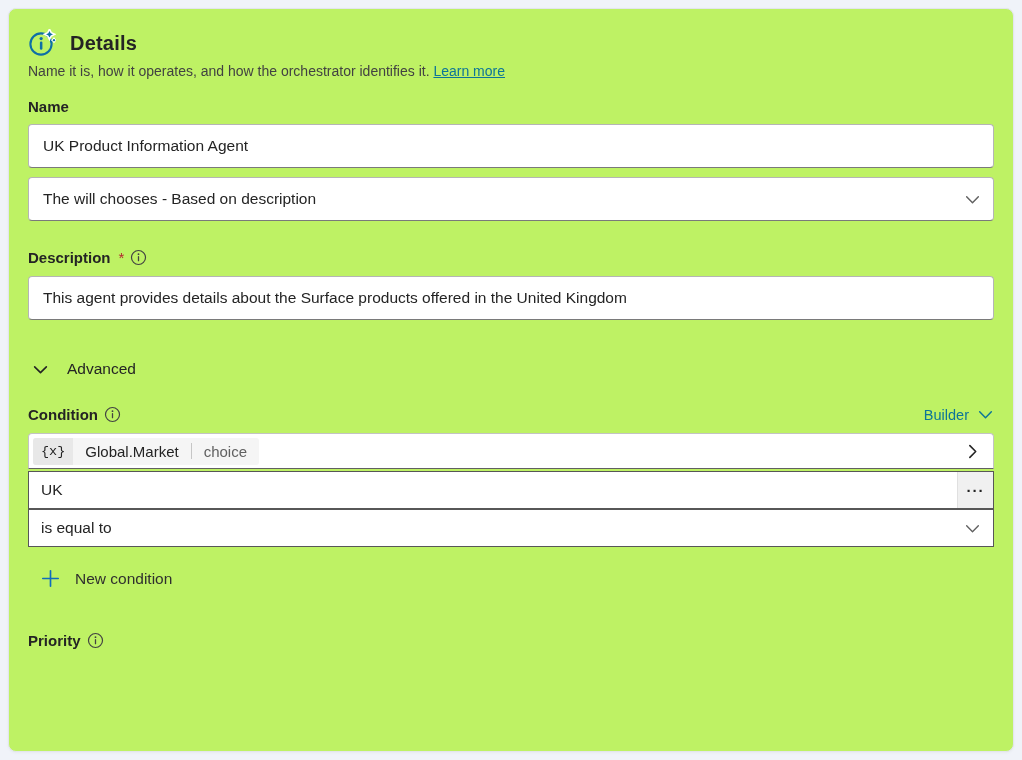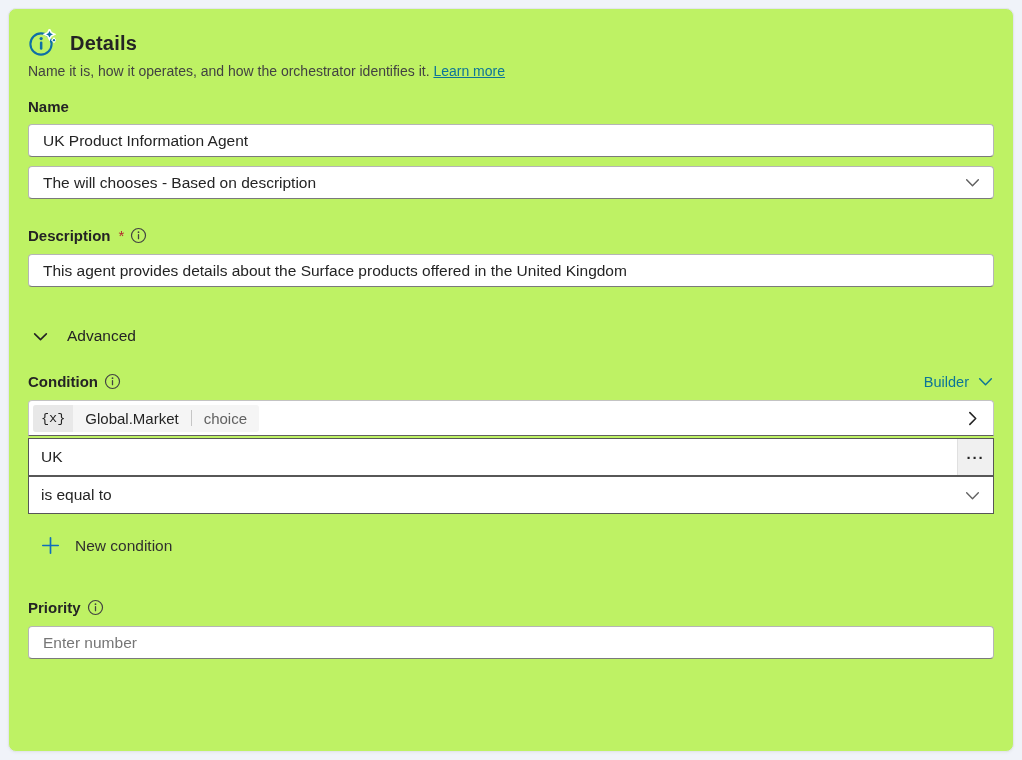--- a/index.html
+++ b/index.html
@@ -30,21 +30,21 @@
   
   .field-label {
     margin-top: 19px; font-size: 15px; font-weight: 700; color: #242424;
     display: flex; align-items: center; gap: 6px;
   }
   .required { color: #b3262e; font-weight: 400; font-size: 15px; margin-left: 2px; }
   .info-icon { color: #424242; display: inline-flex; width: 17px; height: 17px; cursor: pointer; }
   .info-icon svg { width: 17px; height: 17px; }
   
   .input-box, .dropdown-box {
-    margin-top: 9px; height: 33px; width: 100%;
+    margin-top: 9px; height: 44px; width: 100%;
     border: 1px solid #b5b5b5; border-bottom-color: #7a7a7a;
     border-radius: 4px; background: #fff;
     font-size: 15.5px; color: #242424;
     display: flex; align-items: center;
     padding: 0 12px 0 14px;
   }
   input.input-box { outline: none; font-family: inherit; }
   input.input-box::placeholder { color: #767676; opacity: 1; }
   .dropdown-box { justify-content: space-between; cursor: pointer; }
   .chev { display: inline-flex; }
@@ -241,15 +241,14 @@
   <div class="field-label priority-label">
     <span>Priority</span>
     <span class="info-icon">
       <svg viewBox="0 0 16 16" fill="none">
         <circle cx="8" cy="8" r="6.6" stroke="#424242" stroke-width="1.1"></circle>
         <path d="M8 7.2 V11" stroke="#424242" stroke-width="1.2" stroke-linecap="round"></path>
         <circle cx="8" cy="4.9" r="0.85" fill="#424242"></circle>
       </svg>
     </span>
   </div>
-  <input class="input-box" style="margin-top: 10px;" type="text" placeholder="Enter number">
 
 </div>
 
 </body></html>

